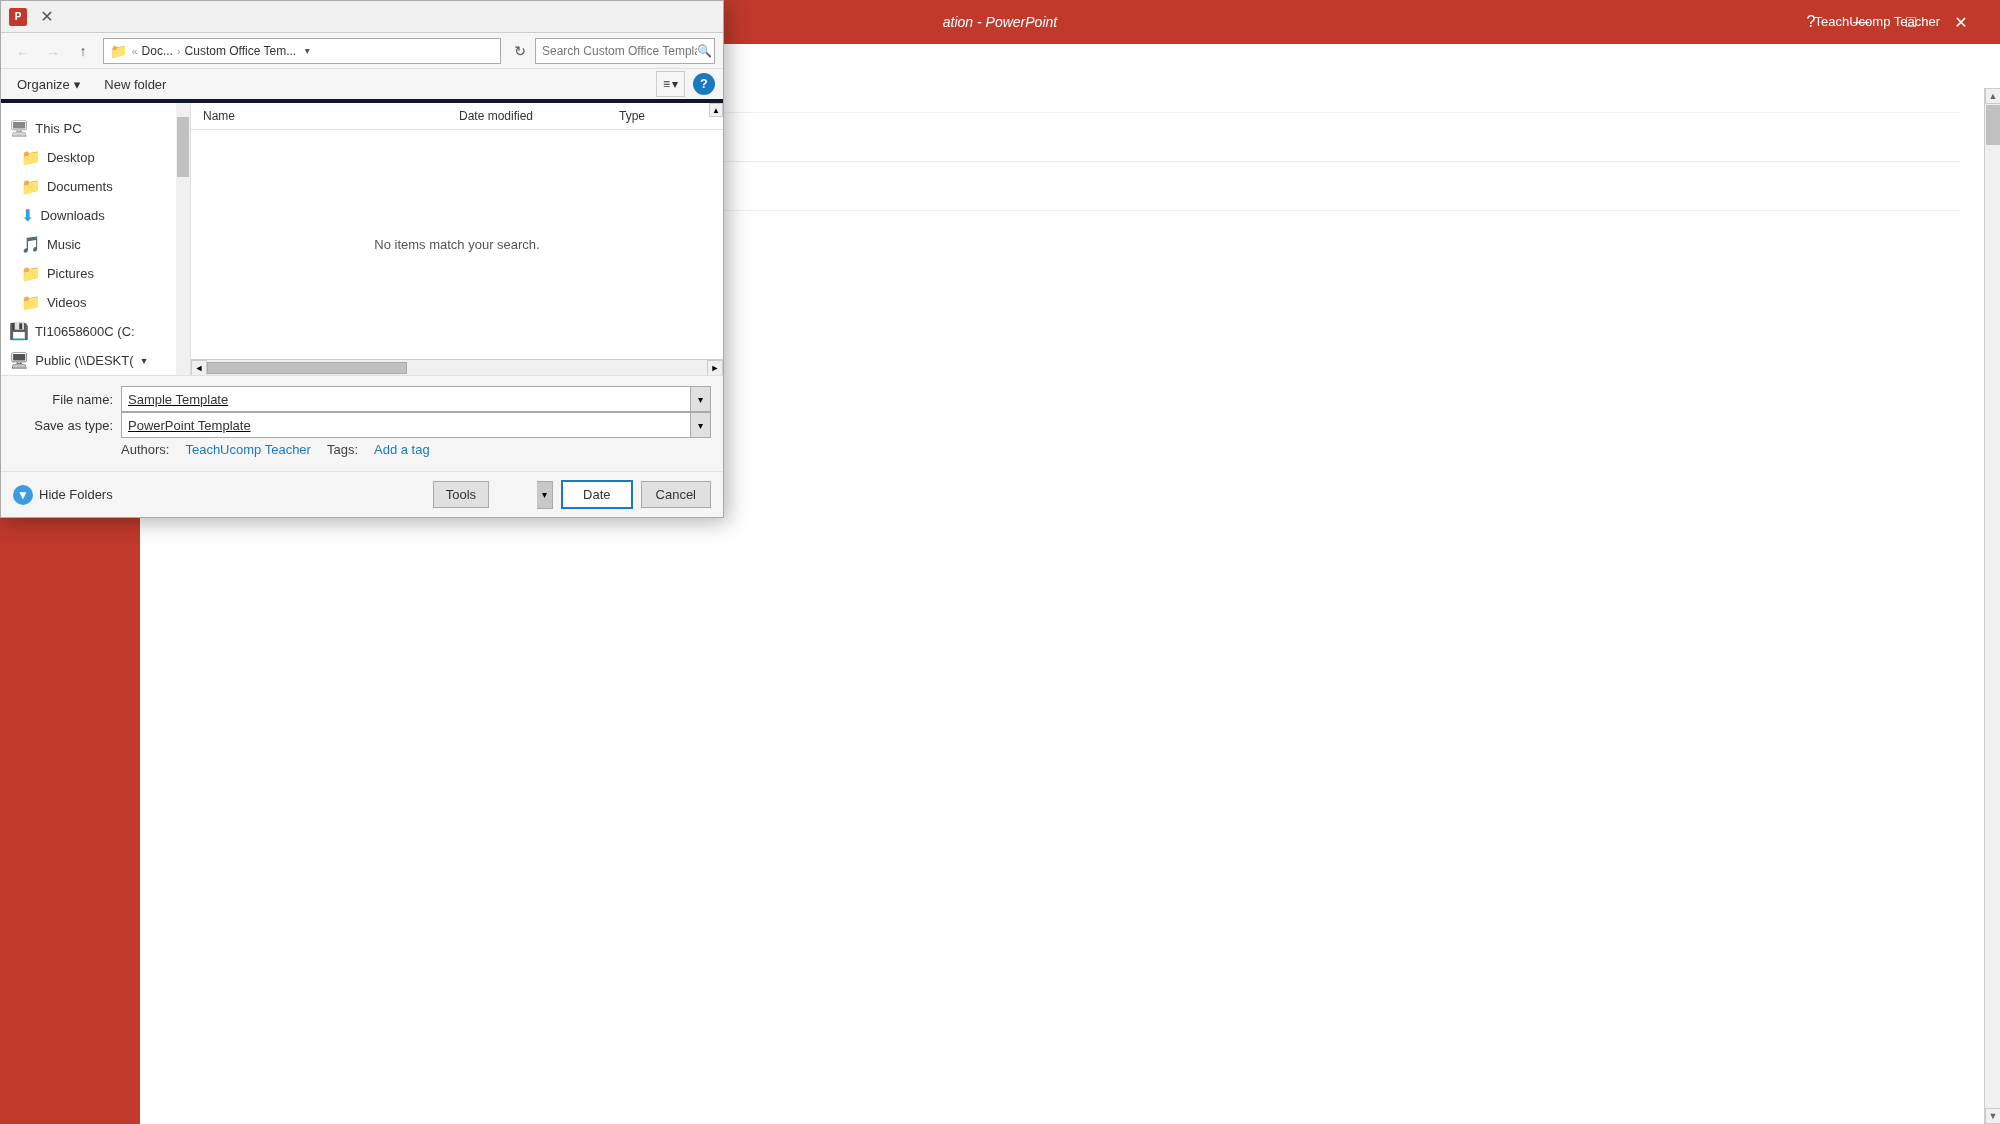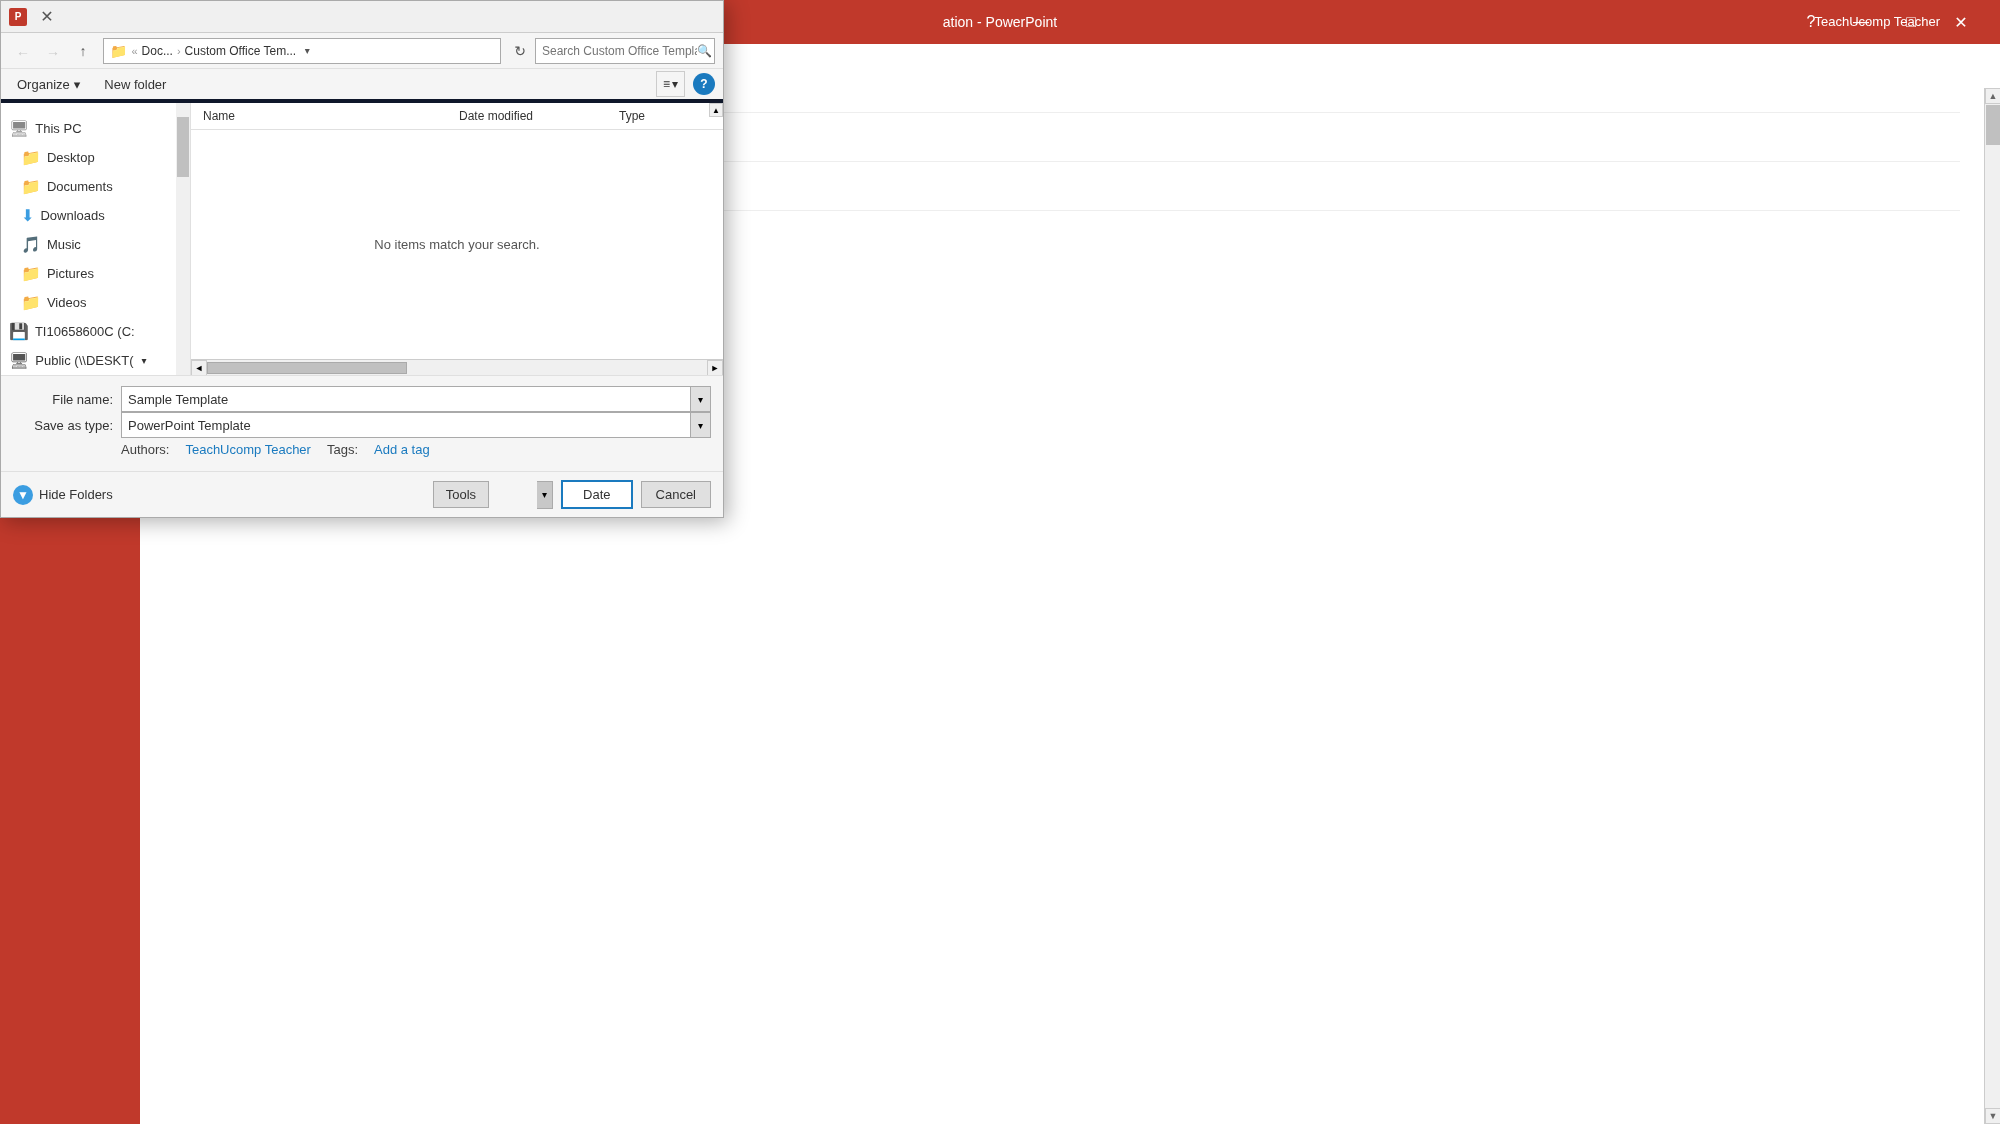--- a/index.html
+++ b/index.html
@@ -30,20 +30,21 @@
       font-size: 14px;
       justify-content: flex-end;
     }
 
     .ppt-title-bar .title-text {
       position: absolute;
       left: 50%;
       transform: translateX(-50%);
       color: white;
       font-size: 14px;
+      font-style: italic;
     }
 
     .ppt-title-bar .win-controls {
       display: flex;
       gap: 4px;
       align-items: center;
     }
 
     .win-btn {
       width: 46px;
@@ -572,20 +573,21 @@
 
     .form-input-dropdown {
       flex: 1;
       height: 26px;
       border: 1px solid #aaa;
       background: white;
       display: flex;
       align-items: center;
       padding: 12px 6px;
       position: relative;
+      text-decoration: underline;
     }
 
     .form-input-text {
       flex: 1;
       font-size: 13px;
       color: #333;
       border: none;
       outline: none;
       background: transparent;
     }

